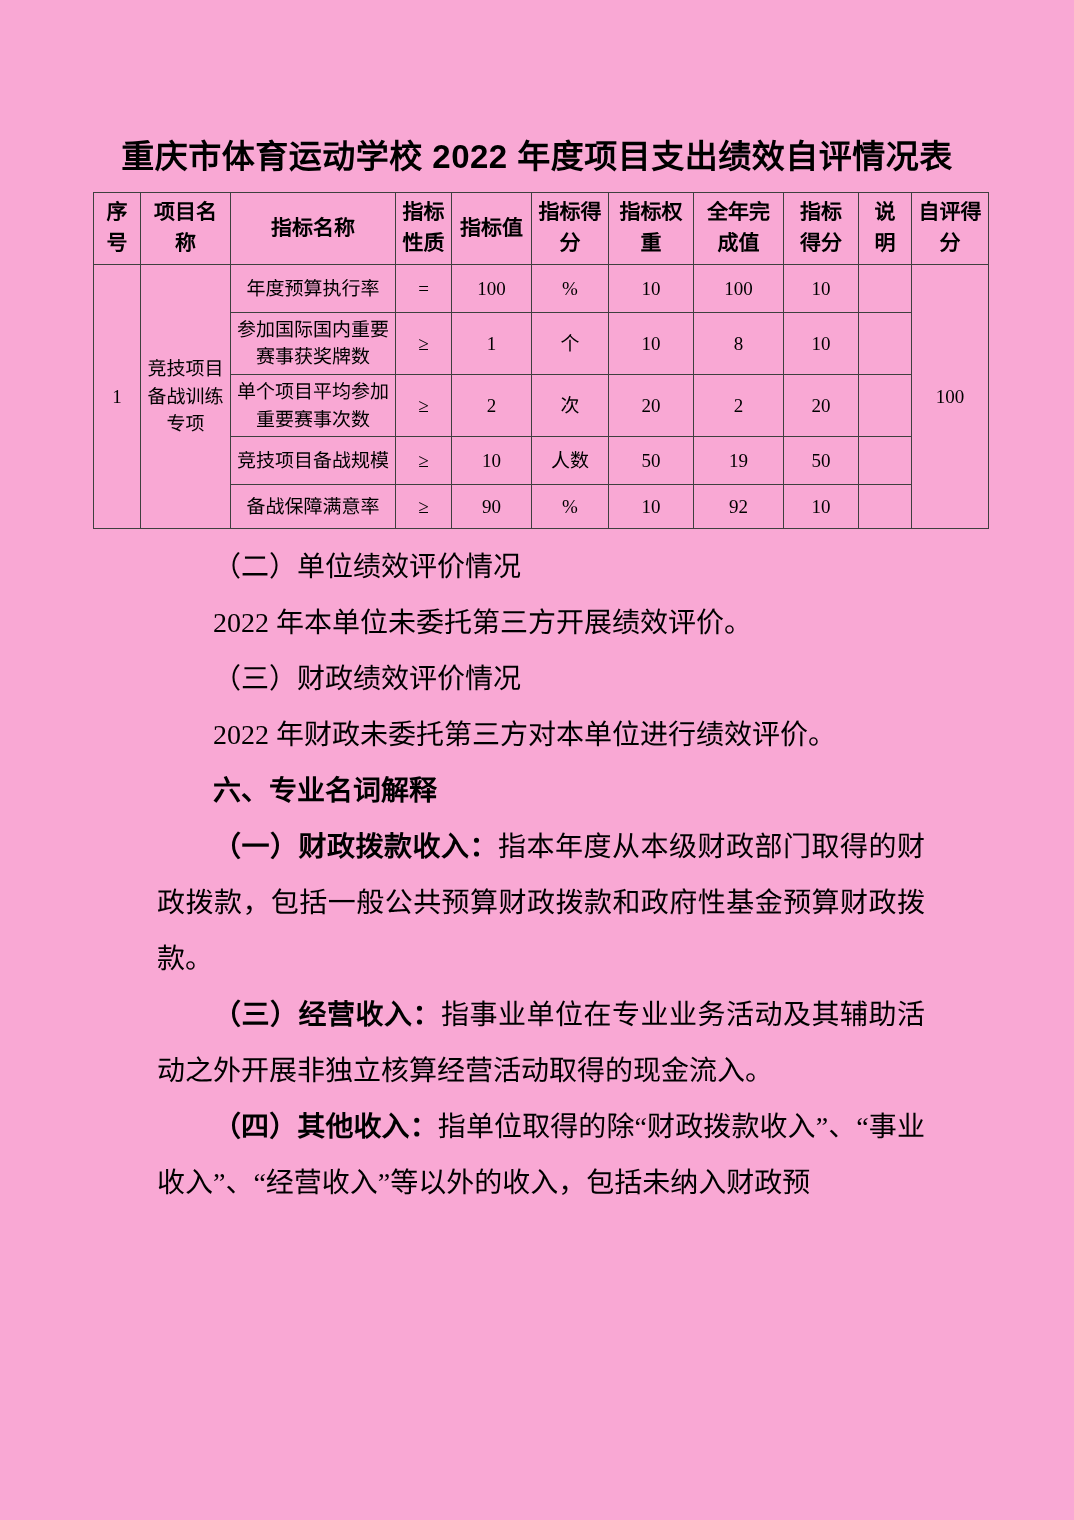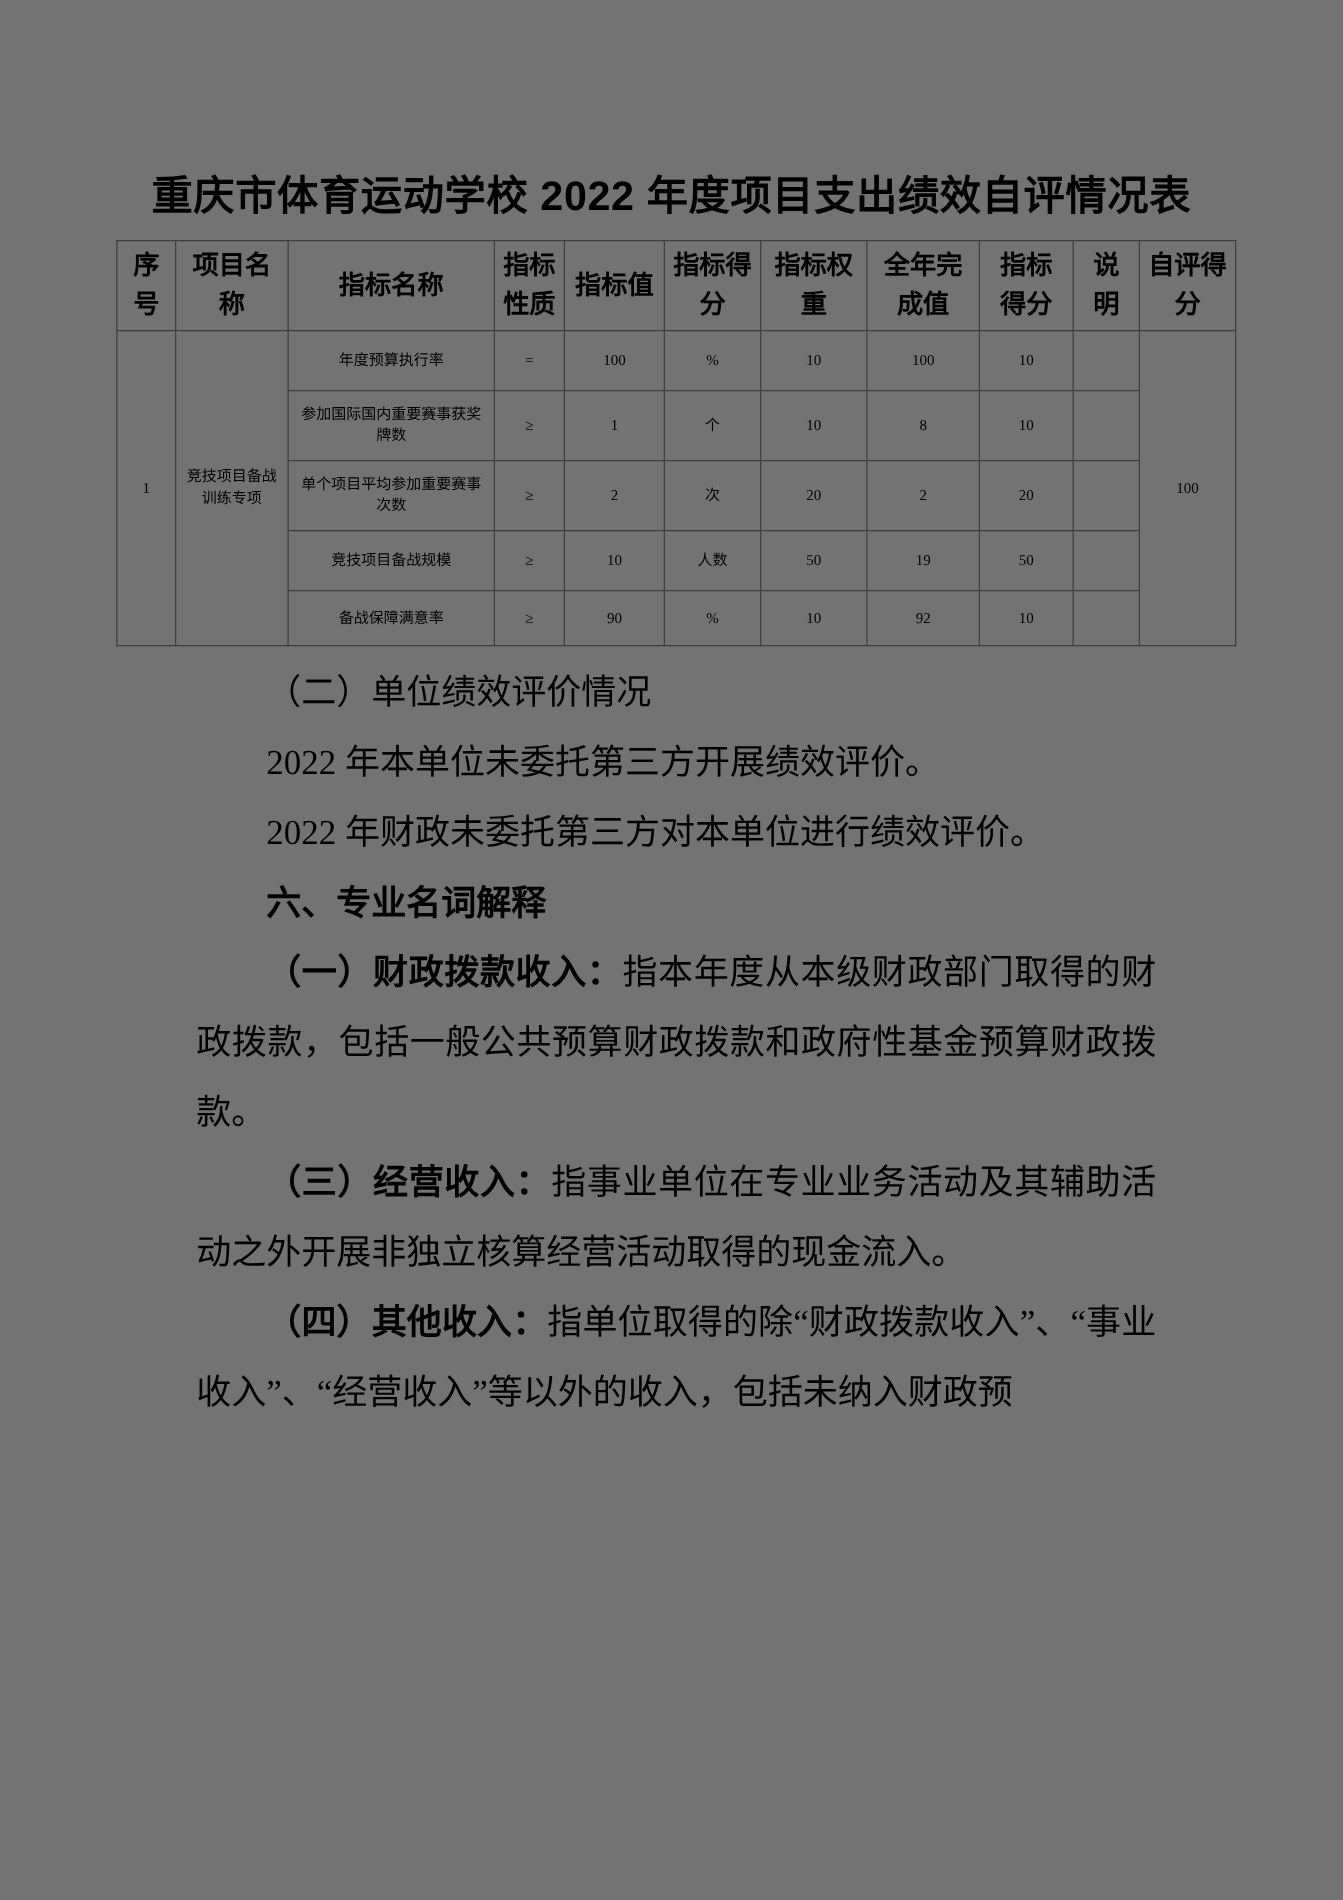--- a/index.html
+++ b/index.html
@@ -1,18 +1,18 @@
 <!DOCTYPE html>
 <html lang="zh-CN"><head>
 <meta charset="utf-8">
 <style>
   * { margin:0; padding:0; box-sizing:border-box; }
   html,body { background:#ffffff; }
   .page {
-    width:1074px; height:1520px; margin:0 auto; background:#737373;
+    width:1074px; height:1520px; margin:0 auto; background:#f9a8d4;
     color:#000; font-family:"Liberation Serif","DejaVu Serif",serif;
     overflow:hidden; position:relative;
   }
   .doc-title {
     padding-top:136px;
     text-align:center;
     font-family:"Liberation Sans","DejaVu Sans",sans-serif;
     font-weight:bold;
     font-size:33px;
     line-height:1.3;
@@ -31,21 +31,21 @@
     text-align:center;
     overflow:hidden;
   }
   table.score-table th {
     font-size:21px;
     font-weight:bold;
     line-height:1.5;
     padding:4px 6px;
   }
   table.score-table td {
-    font-size:12px;
+    font-size:19px;
     line-height:1.45;
     padding:3px 6px;
     font-family:"Liberation Serif","DejaVu Serif",serif;
   }
   td.c-name { text-align:left; padding-left:8px; padding-right:4px; }
   td.c-num  { font-family:"Liberation Sans","DejaVu Sans",sans-serif; font-size:19px; }
   tr.h-head { height:68px; }
   tr.h-r1 { height:48px; }
   tr.h-r2 { height:56px; }
   tr.h-r3 { height:56px; }
@@ -153,20 +153,21 @@
         <td class="c-num">92</td>
         <td class="c-num">10</td>
         <td></td>
       </tr>
     </tbody>
   </table>
 
   <div class="content">
     <p>（二）单位绩效评价情况</p>
     <p>2022 年本单位未委托第三方开展绩效评价。</p>
+    <p>（三）财政绩效评价情况</p>
     <p>2022 年财政未委托第三方对本单位进行绩效评价。</p>
     <p class="sec-heading">六、专业名词解释</p>
     <p><b class="term">（一）财政拨款收入：</b><span>指本年度从本级财政部门取得的财政拨款，包括一般公共预算财政拨款和政府性基金预算财政拨款。</span></p>
     <p><b class="term">（三）经营收入：</b><span>指事业单位在专业业务活动及其辅助活动之外开展非独立核算经营活动取得的现金流入。</span></p>
     <p><b class="term">（四）其他收入：</b><span>指单位取得的除“财政拨款收入”、“事业收入”、“经营收入”等以外的收入，包括未纳入财政预</span></p>
   </div>
 
 </div>
 
 </body></html>

